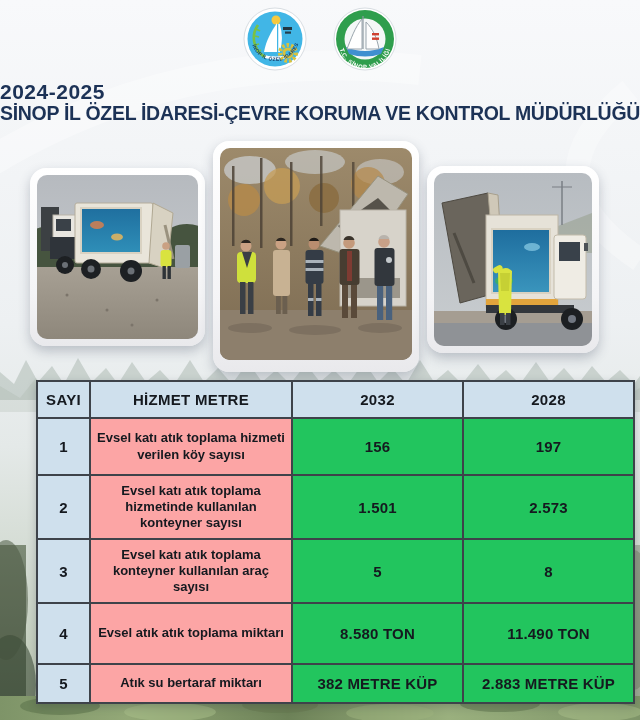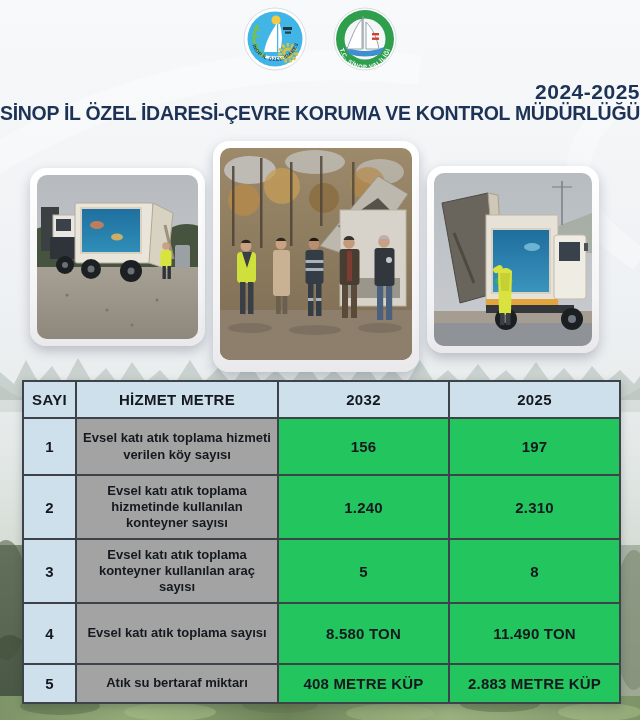--- a/index.html
+++ b/index.html
@@ -3,39 +3,39 @@
 <meta charset="utf-8">
 <style>
   html,body{margin:0;padding:0;background:#dfe3e6;}
   .page{position:relative;width:640px;height:720px;overflow:hidden;
         font-family:"Liberation Sans",sans-serif;background:#eef1f3;}
   .bg-svg{position:absolute;inset:0;z-index:0;}
   .logos-row{position:absolute;top:7px;left:0;width:100%;display:flex;
              justify-content:center;gap:26px;z-index:2;}
   .logo{width:64px;height:64px;}
   .logo svg{width:100%;height:100%;display:block;}
-  .year{position:absolute;top:80px;left:0;width:100%;text-align:right;
+  .year{position:absolute;top:80px;left:0;width:100%;text-align:left;
         font-size:21px;font-weight:bold;color:#1c3256;letter-spacing:.5px;z-index:2;}
   .title{position:absolute;top:102px;left:0;width:100%;text-align:center;
          font-size:19.5px;font-weight:bold;color:#1c3256;margin:0;
          white-space:nowrap;letter-spacing:-.3px;z-index:2;}
   .photo-card{position:absolute;background:linear-gradient(180deg,#ffffff 0%,#f4f4f6 70%,#e9e9ec 100%);
               border-radius:16px;padding:7px;box-shadow:0 5px 12px rgba(55,65,85,.28);z-index:3;}
   .photo-card svg{display:block;border-radius:10px;}
   .card1{left:30px;top:168px;}
   .card2{left:213px;top:141px;padding-bottom:12px;}
   .card3{left:427px;top:166px;}
-  .stats-table{position:absolute;left:22px;top:380px;width:597px;z-index:4;
+  .stats-table{position:absolute;left:36px;top:380px;width:597px;z-index:4;
                border-collapse:collapse;table-layout:fixed;
                box-shadow:0 3px 8px rgba(40,50,60,.25);}
   .stats-table th,.stats-table td{border:2px solid #3e434a;text-align:center;
                vertical-align:middle;color:#15191f;padding:2px 6px;}
   .stats-table th{background:#cfe0ed;font-size:15px;font-weight:bold;letter-spacing:.3px;}
   td.cell-no{background:#cfe0ed;font-size:15px;font-weight:bold;}
-  td.cell-topic{font-size:13px;font-weight:bold;line-height:1.25;background:#a3a3a3;}
+  td.cell-topic{font-size:13px;font-weight:bold;line-height:1.25;background:#fca5a5;}
   td.cell-val{font-size:15px;font-weight:bold;background:#22c55e;letter-spacing:.2px;}
   tr.hrow{height:37px;} tr.r1{height:57px;} tr.r2{height:64px;}
   tr.r3{height:64px;} tr.r4{height:61px;} tr.r5{height:39px;}
 </style>
 </head>
 <body>
 
 <div class="page">
 
   <svg class="bg-svg" width="640" height="720" viewBox="0 0 640 720">
@@ -289,49 +289,49 @@
       <col style="width:53px">
         <col style="width:202px">
       <col style="width:171px">
         <col style="width:171px">
     </colgroup>
     <thead>
       <tr class="hrow">
         <th>SAYI</th>
         <th>HİZMET METRE</th>
         <th>2032</th>
-        <th>2025</th>
+        <th>2028</th>
       </tr>
     </thead>
     <tbody>
       <tr class="r1">
         <td class="cell-no">1</td>
         <td class="cell-topic">Evsel katı atık toplama hizmeti verilen köy sayısı</td>
         <td class="cell-val">156</td>
         <td class="cell-val">197</td>
       </tr>
       <tr class="r2">
         <td class="cell-no">2</td>
         <td class="cell-topic">Evsel katı atık toplama hizmetinde kullanılan konteyner sayısı</td>
-        <td class="cell-val">1.240</td>
-        <td class="cell-val">2.310</td>
+        <td class="cell-val">1.501</td>
+        <td class="cell-val">2.573</td>
       </tr>
       <tr class="r3">
         <td class="cell-no">3</td>
         <td class="cell-topic">Evsel katı atık toplama konteyner kullanılan araç sayısı</td>
         <td class="cell-val">5</td>
         <td class="cell-val">8</td>
       </tr>
       <tr class="r4">
         <td class="cell-no">4</td>
-        <td class="cell-topic">Evsel katı atık toplama sayısı</td>
+        <td class="cell-topic">Evsel atık atık toplama miktarı</td>
         <td class="cell-val">8.580 TON</td>
         <td class="cell-val">11.490 TON</td>
       </tr>
       <tr class="r5">
         <td class="cell-no">5</td>
         <td class="cell-topic">Atık su bertaraf miktarı</td>
-        <td class="cell-val">408 METRE KÜP</td>
+        <td class="cell-val">382 METRE KÜP</td>
         <td class="cell-val">2.883 METRE KÜP</td>
       </tr>
     </tbody>
   </table>
 </div>
 
 </body></html>

